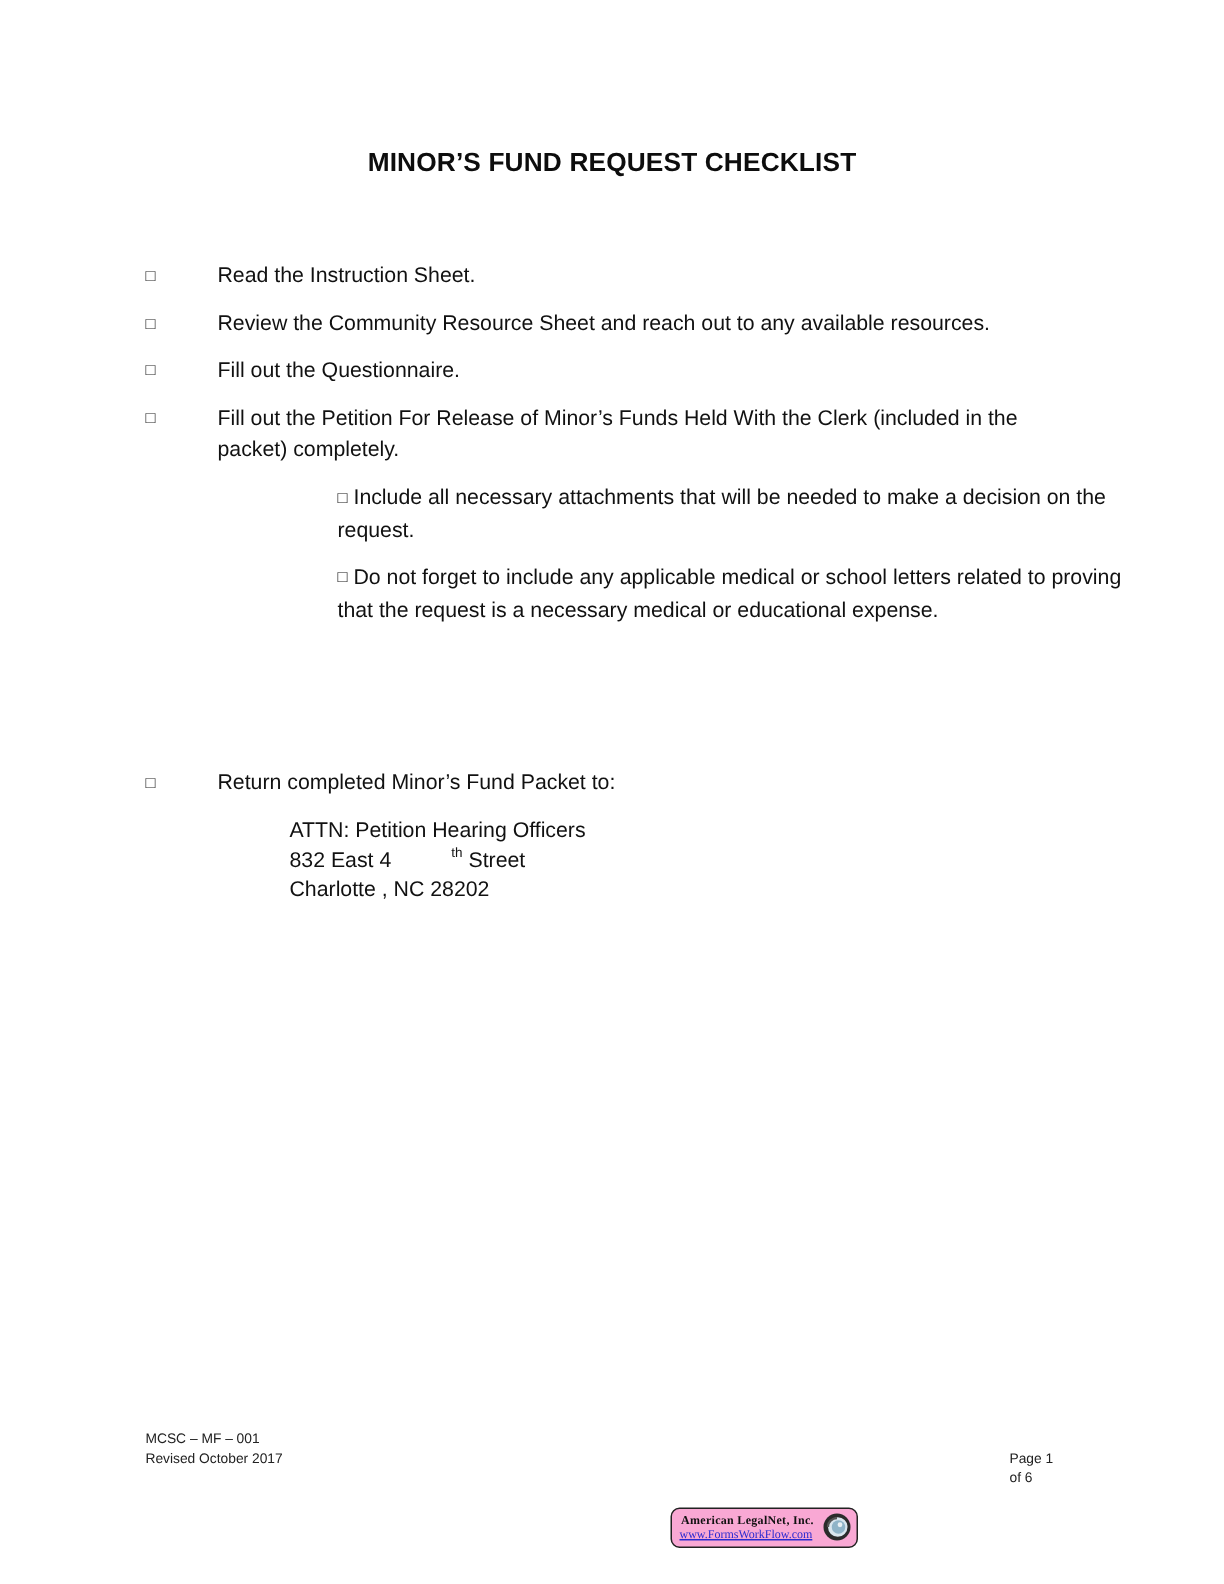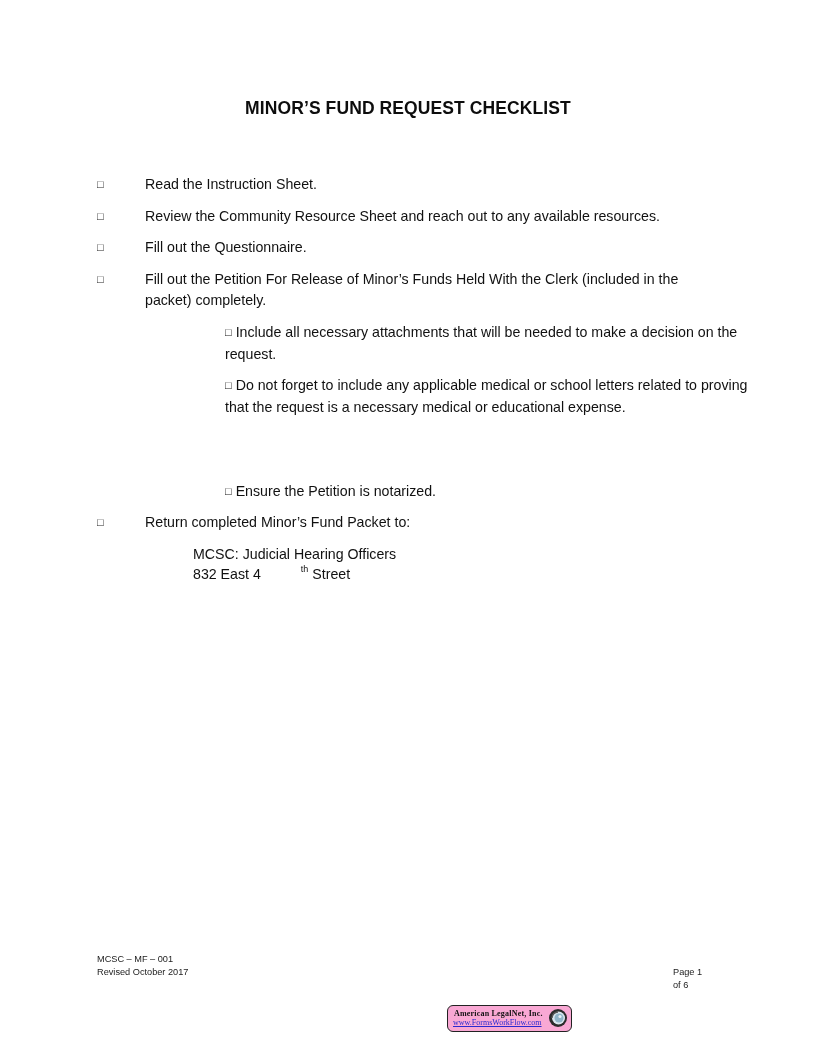--- a/index.html
+++ b/index.html
@@ -160,32 +160,30 @@
 
   <div class="sub" style="top:322px;">
     <span class="sbox">□</span><span>Include all necessary attachments that will be needed to make a decision on the request.</span>
   </div>
 
   <div class="sub" style="top:375px;">
     <span class="sbox">□</span><span>Do not forget to include any applicable medical or school letters related to proving that the request is a necessary medical or educational expense.</span>
   </div>
 
 
-  <div class="sub" style="top:481px;">
-    <span class="sbox">□</span><span>Ensure the Petition is notarized.</span>
-  </div>
 
   <div class="item" style="top:512px;">
     <span class="box">□</span>
     <span class="text">Return completed Minor’s Fund Packet to:</span>
   </div>
 
   <div class="address">
-    <div>MCSC: Judicial Hearing Officers</div>
+    <div>ATTN: Petition Hearing Officers</div>
     <div><span>832 East 4</span><sup>th</sup><span> Street</span></div>
+    <div>Charlotte , NC 28202</div>
   </div>
 
   <div class="footer-left">
     <div>MCSC – MF – 001</div>
     <div>Revised October 2017</div>
   </div>
   <div class="footer-right">Page 1 of 6</div>
 
   <div class="badge">
     <span class="b-line1">American LegalNet, Inc.</span>

